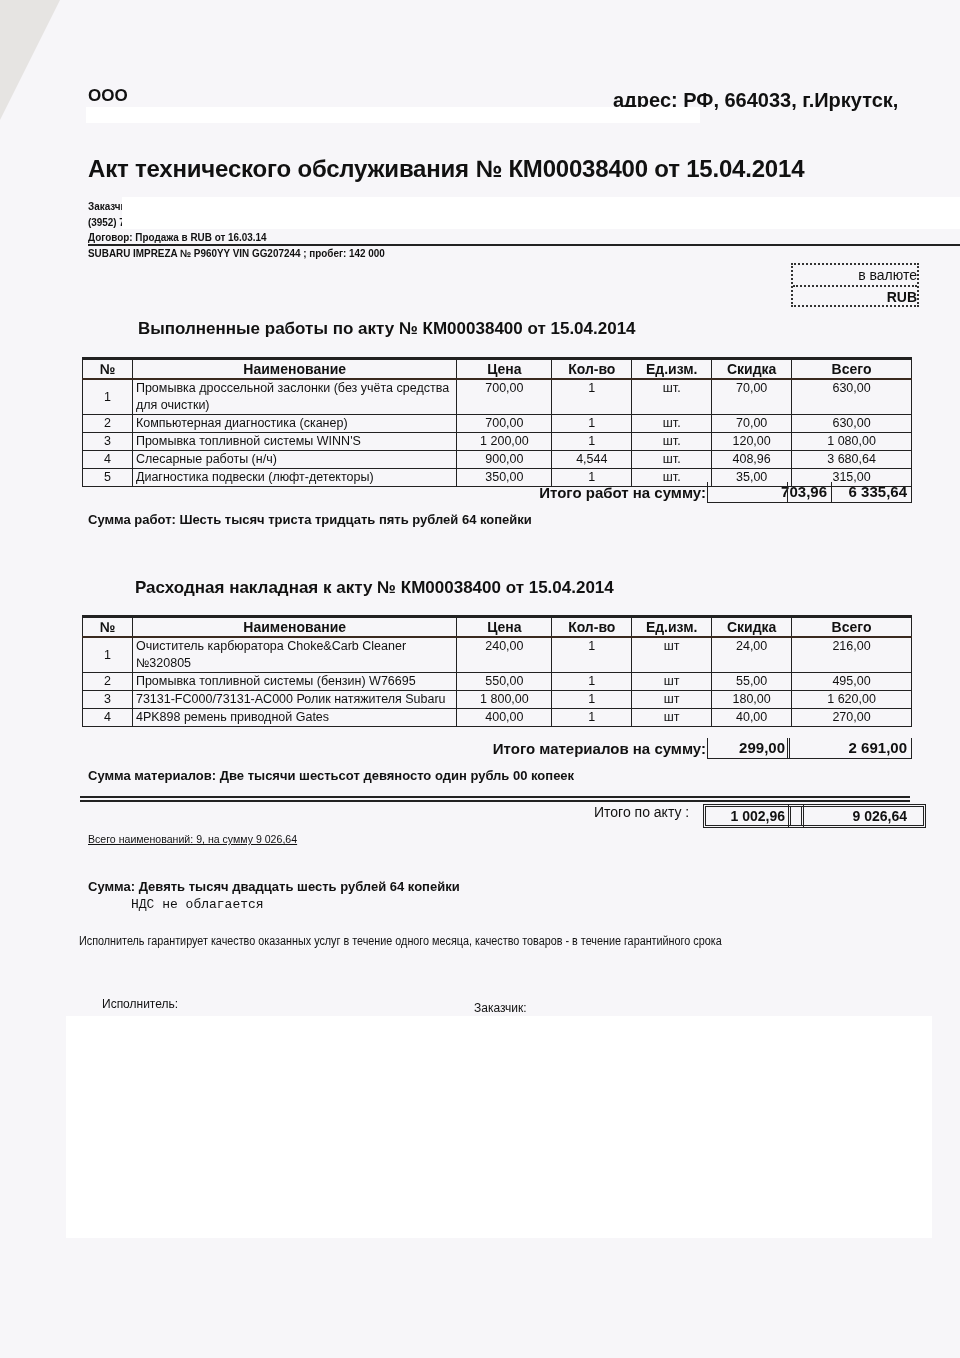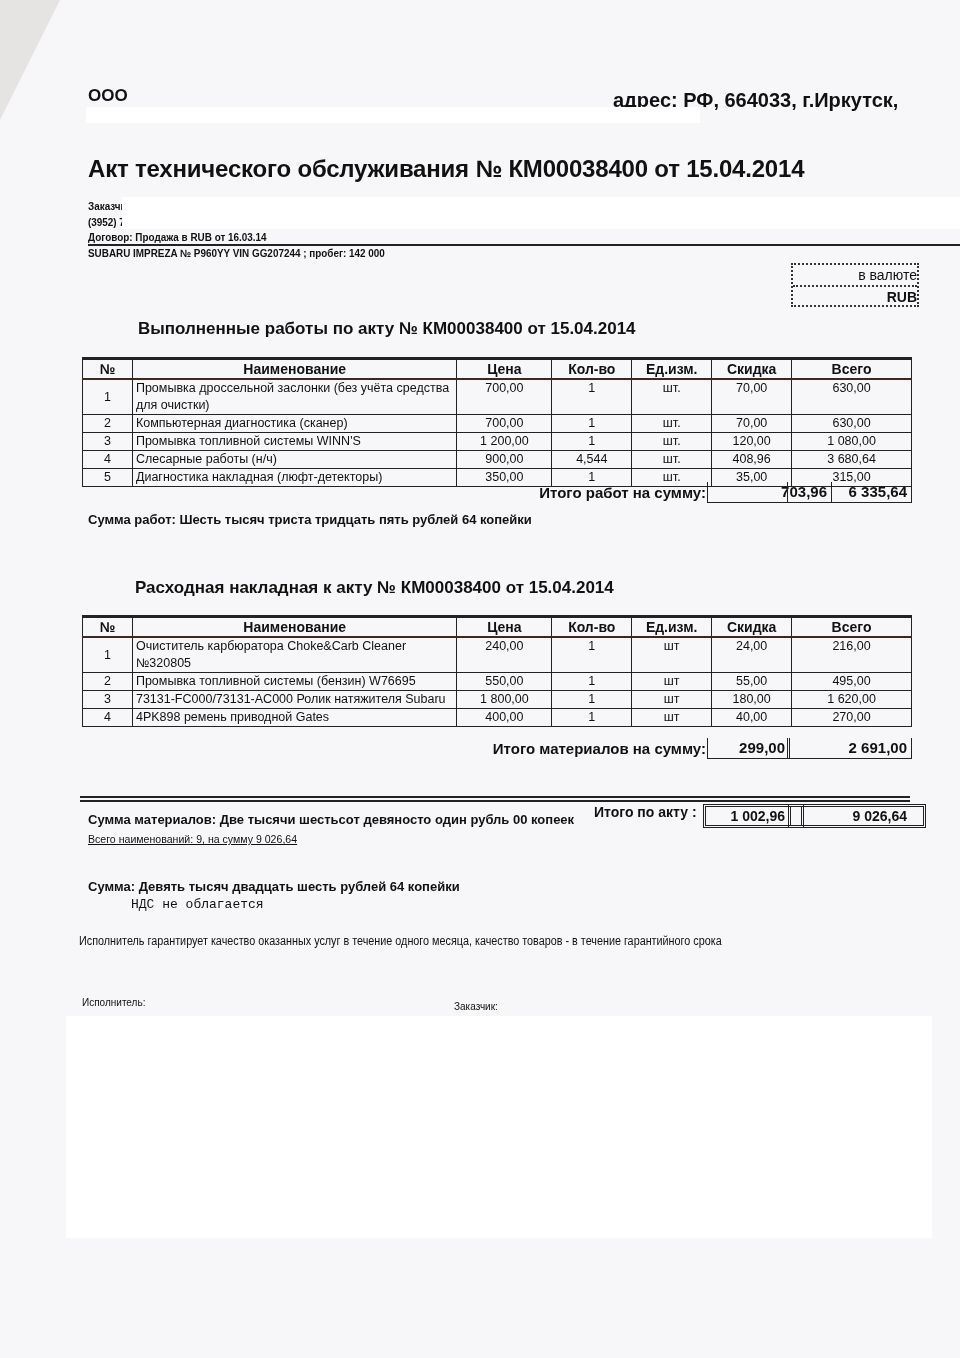--- a/index.html
+++ b/index.html
@@ -38,32 +38,32 @@
   table.grid td.r { text-align:center; }
   table.grid td.c { text-align:center; }
   .t1 { left:82px; top:357px; width:830px; }
   .t2 { left:82px; top:615px; width:830px; }
 
   .total-row { position:absolute; font-size:15px; font-weight:bold; }
   .total-label { text-align:right; }
   .tcell { position:absolute; border:1.5px solid #222; border-top:none; text-align:right; font-size:15px; font-weight:bold; padding-right:4px; height:20px; line-height:20px; }
 
   .words { left:88px; font-size:13px; font-weight:bold; }
-  .w1 { top:512px; } .w2 { top:768px;margin-top:44px; }
+  .w1 { top:512px; } .w2 { top:768px; }
   .dline1 { left:80px; top:796px; width:830px; height:2px; background:#222; }
   .dline2 { left:80px; top:800px; width:830px; height:2px; background:#222; }
 
-  .grand-label { left:594px; top:804px; font-size:14px; font-weight:bold; }
+  .grand-label { left:594px; top:804px; font-size:14px; font-weight:normal; }
   .gcell { position:absolute; top:804px; height:18px; line-height:18px; border:3px double #222; text-align:right; font-size:14px; font-weight:bold; padding-right:16px; }
 
   .count { left:88px; top:833px; font-size:11.5px; text-decoration:underline; transform:scaleX(0.92); transform-origin:left; }
   .sum-total { left:88px; top:879px; font-size:13px; font-weight:bold; }
   .vat { left:131px; top:897px; font-size:13px;font-family:Liberation Mono, monospace; }
   .warranty { left:79px; top:934px; font-size:12px; transform:scaleX(0.9); transform-origin:left; }
-  .sig { font-size:10px; top:997px; }
+  .sig { font-size:12px; top:997px;margin-left:20px; }
   .sig1 { left:82px; } .sig2 { left:454px; top:1001px; }
 </style>
 </head>
 <body>
 
 <div class="corner"></div>
 
 <div class="abs company">ООО</div>
 <div class="abs address">адрес: РФ, 664033,  г.Иркутск,</div>
 <div class="redact" style="left:86px;top:107px;width:614px;height:16px;"></div>
@@ -137,21 +137,21 @@
       <td class="num">4</td>
       <td>Слесарные работы (н/ч)</td>
       <td class="r">900,00</td>
       <td class="r">4,544</td>
       <td class="c">шт.</td>
       <td class="r">408,96</td>
       <td class="r">3 680,64</td>
     </tr>
     <tr>
       <td class="num">5</td>
-      <td>Диагностика накладная (люфт-детекторы)</td>
+      <td>Диагностика подвески (люфт-детекторы)</td>
       <td class="r">350,00</td>
       <td class="r">1</td>
       <td class="c">шт.</td>
       <td class="r">35,00</td>
       <td class="r">315,00</td>
     </tr>
   </tbody>
 </table>
 <div class="abs total-row total-label" style="left:450px;top:484px;width:256px;">Итого работ на сумму:</div>
 <div class="tcell" style="left:707px;top:482px;width:77px;padding-left:42px;">703,96</div>

